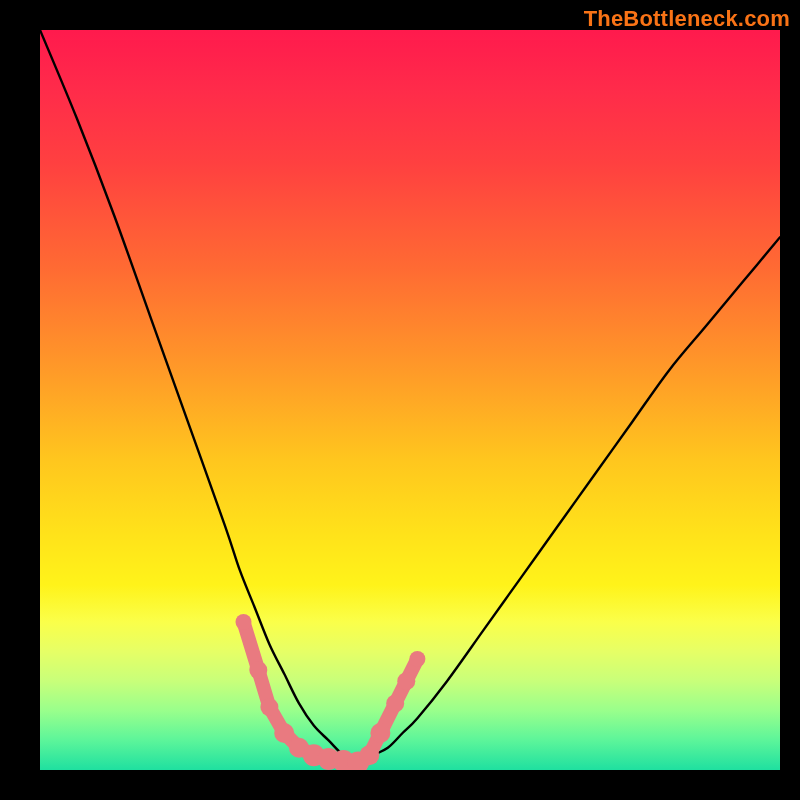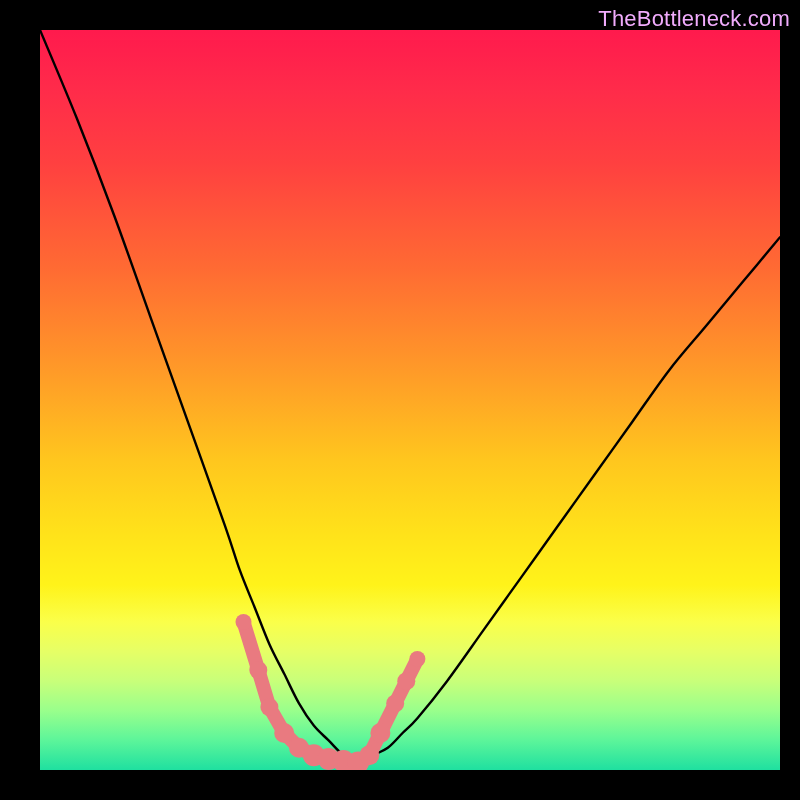--- a/index.html
+++ b/index.html
@@ -40,23 +40,23 @@
       #c8ff7a 88%,
       #99ff8c 92%,
       #5cf59a 96%,
       #1fe0a0 100%
     );
   }
   .watermark {
     position: absolute;
     top: 6px;
     right: 10px;
-    color: #f0abfc;
+    color: #f97316;
     font-size: 22px;
-    font-weight: 400;
+    font-weight: 700;
     letter-spacing: 0.2px;
     user-select: none;
     margin-left: 8px;
   }
   svg.curves {
     position: absolute;
     left: 0;
     top: 0;
     width: 740px;
     height: 740px;

